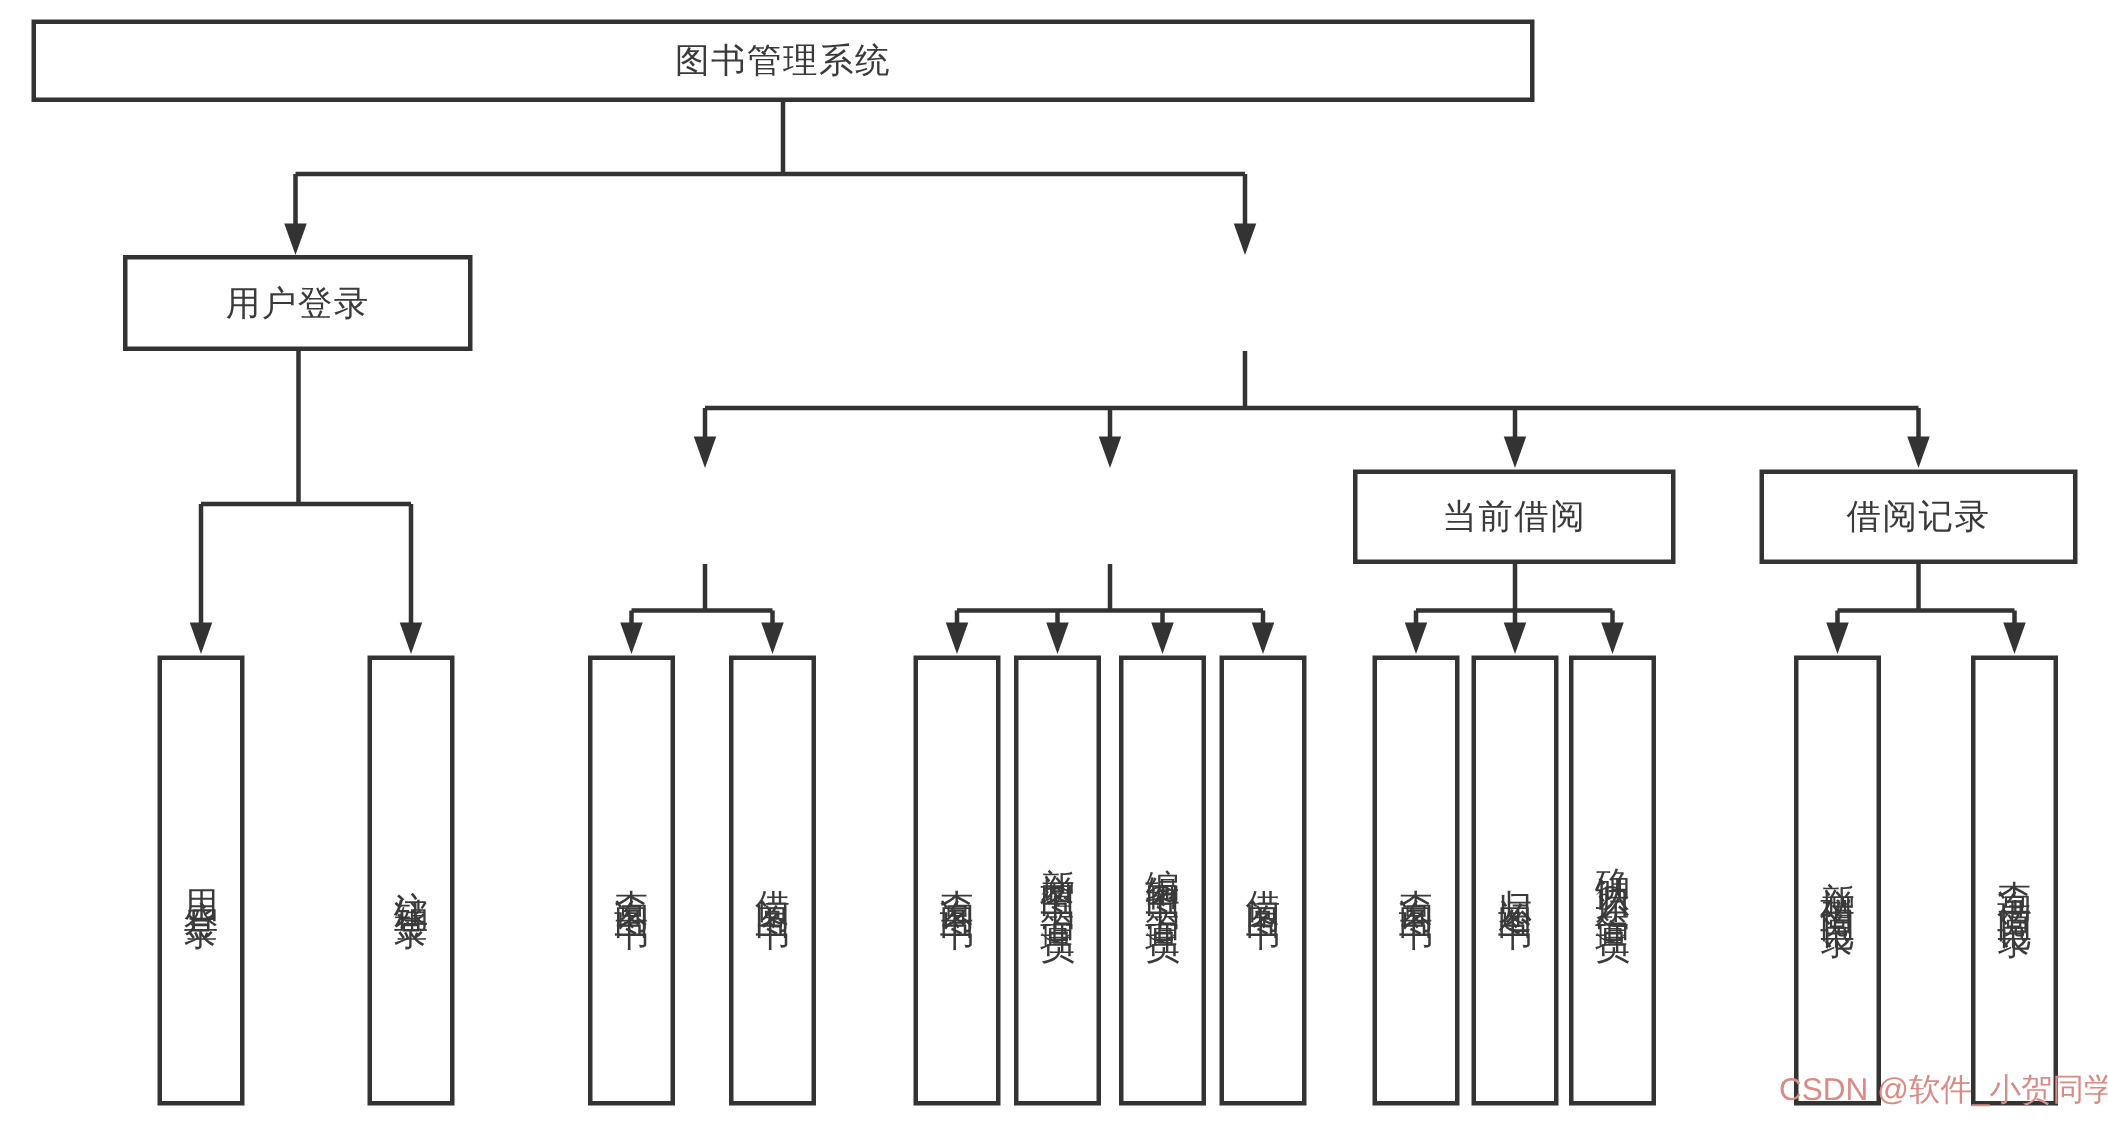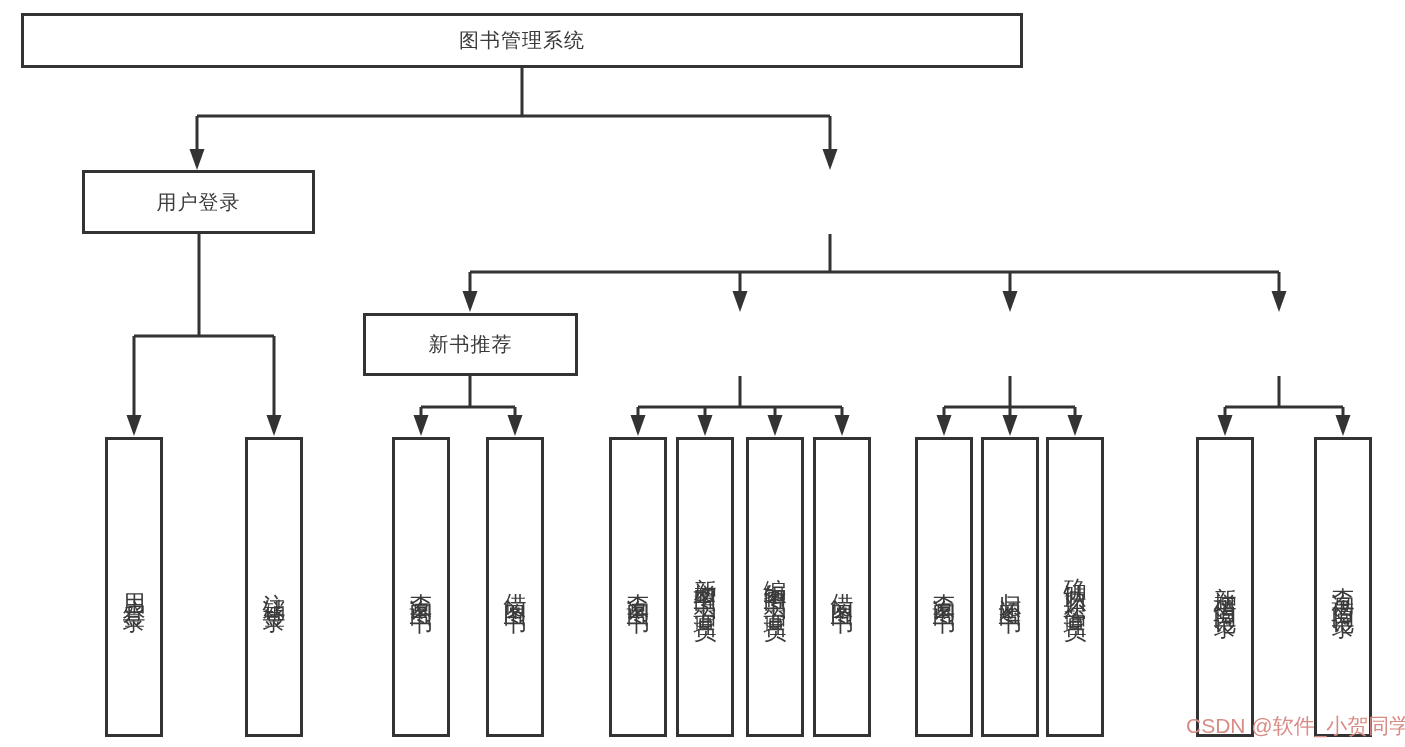--- a/index.html
+++ b/index.html
@@ -30,21 +30,21 @@
   .box {
     position: absolute;
     box-sizing: border-box;
     border: 3px solid var(--line, #333);
     background: #ffffff;
     display: flex;
     align-items: center;
     justify-content: center;
     color: var(--text, #3a3a3a);
   }
-  .box.h { font-size: 20px; letter-spacing: 1px; font-family: Liberation Serif, serif; }
+  .box.h { font-size: 23px; letter-spacing: 1px; font-family: Liberation Serif, serif; }
   .box.h span { white-space: nowrap; }
   .box.v {
     top: 437px;
     width: 58px;
     height: 300px;
   }
   .vtext {
     writing-mode: vertical-rl;
     text-orientation: mixed;
     font-size: 23px;
@@ -104,22 +104,25 @@
   </svg>
 
   <div class="box h" style="left:21px;top:13px;width:1002px;height:55px">
     <span>图书管理系统</span>
   </div>
 
   <div class="box h" style="left:82px;top:170px;width:233px;height:64px">
     <span>用户登录</span>
   </div>
 
-  <div class="box h" style="left:363px;top:313px;width:215px;height:63px">
-    <span>新书推荐</span>
+  <div class="box h" style="left:902px;top:313px;width:215px;height:63px">
+    <span>当前借阅</span>
+  </div>
+  <div class="box h" style="left:1173px;top:313px;width:212px;height:63px">
+    <span>借阅记录</span>
   </div>
 
   <div class="box v" style="left:105px">
     <span class="vtext">用户登录</span>
   </div>
   <div class="box v" style="left:245px">
     <span class="vtext">注销登录</span>
   </div>
 
   <div class="box v" style="left:392px">

